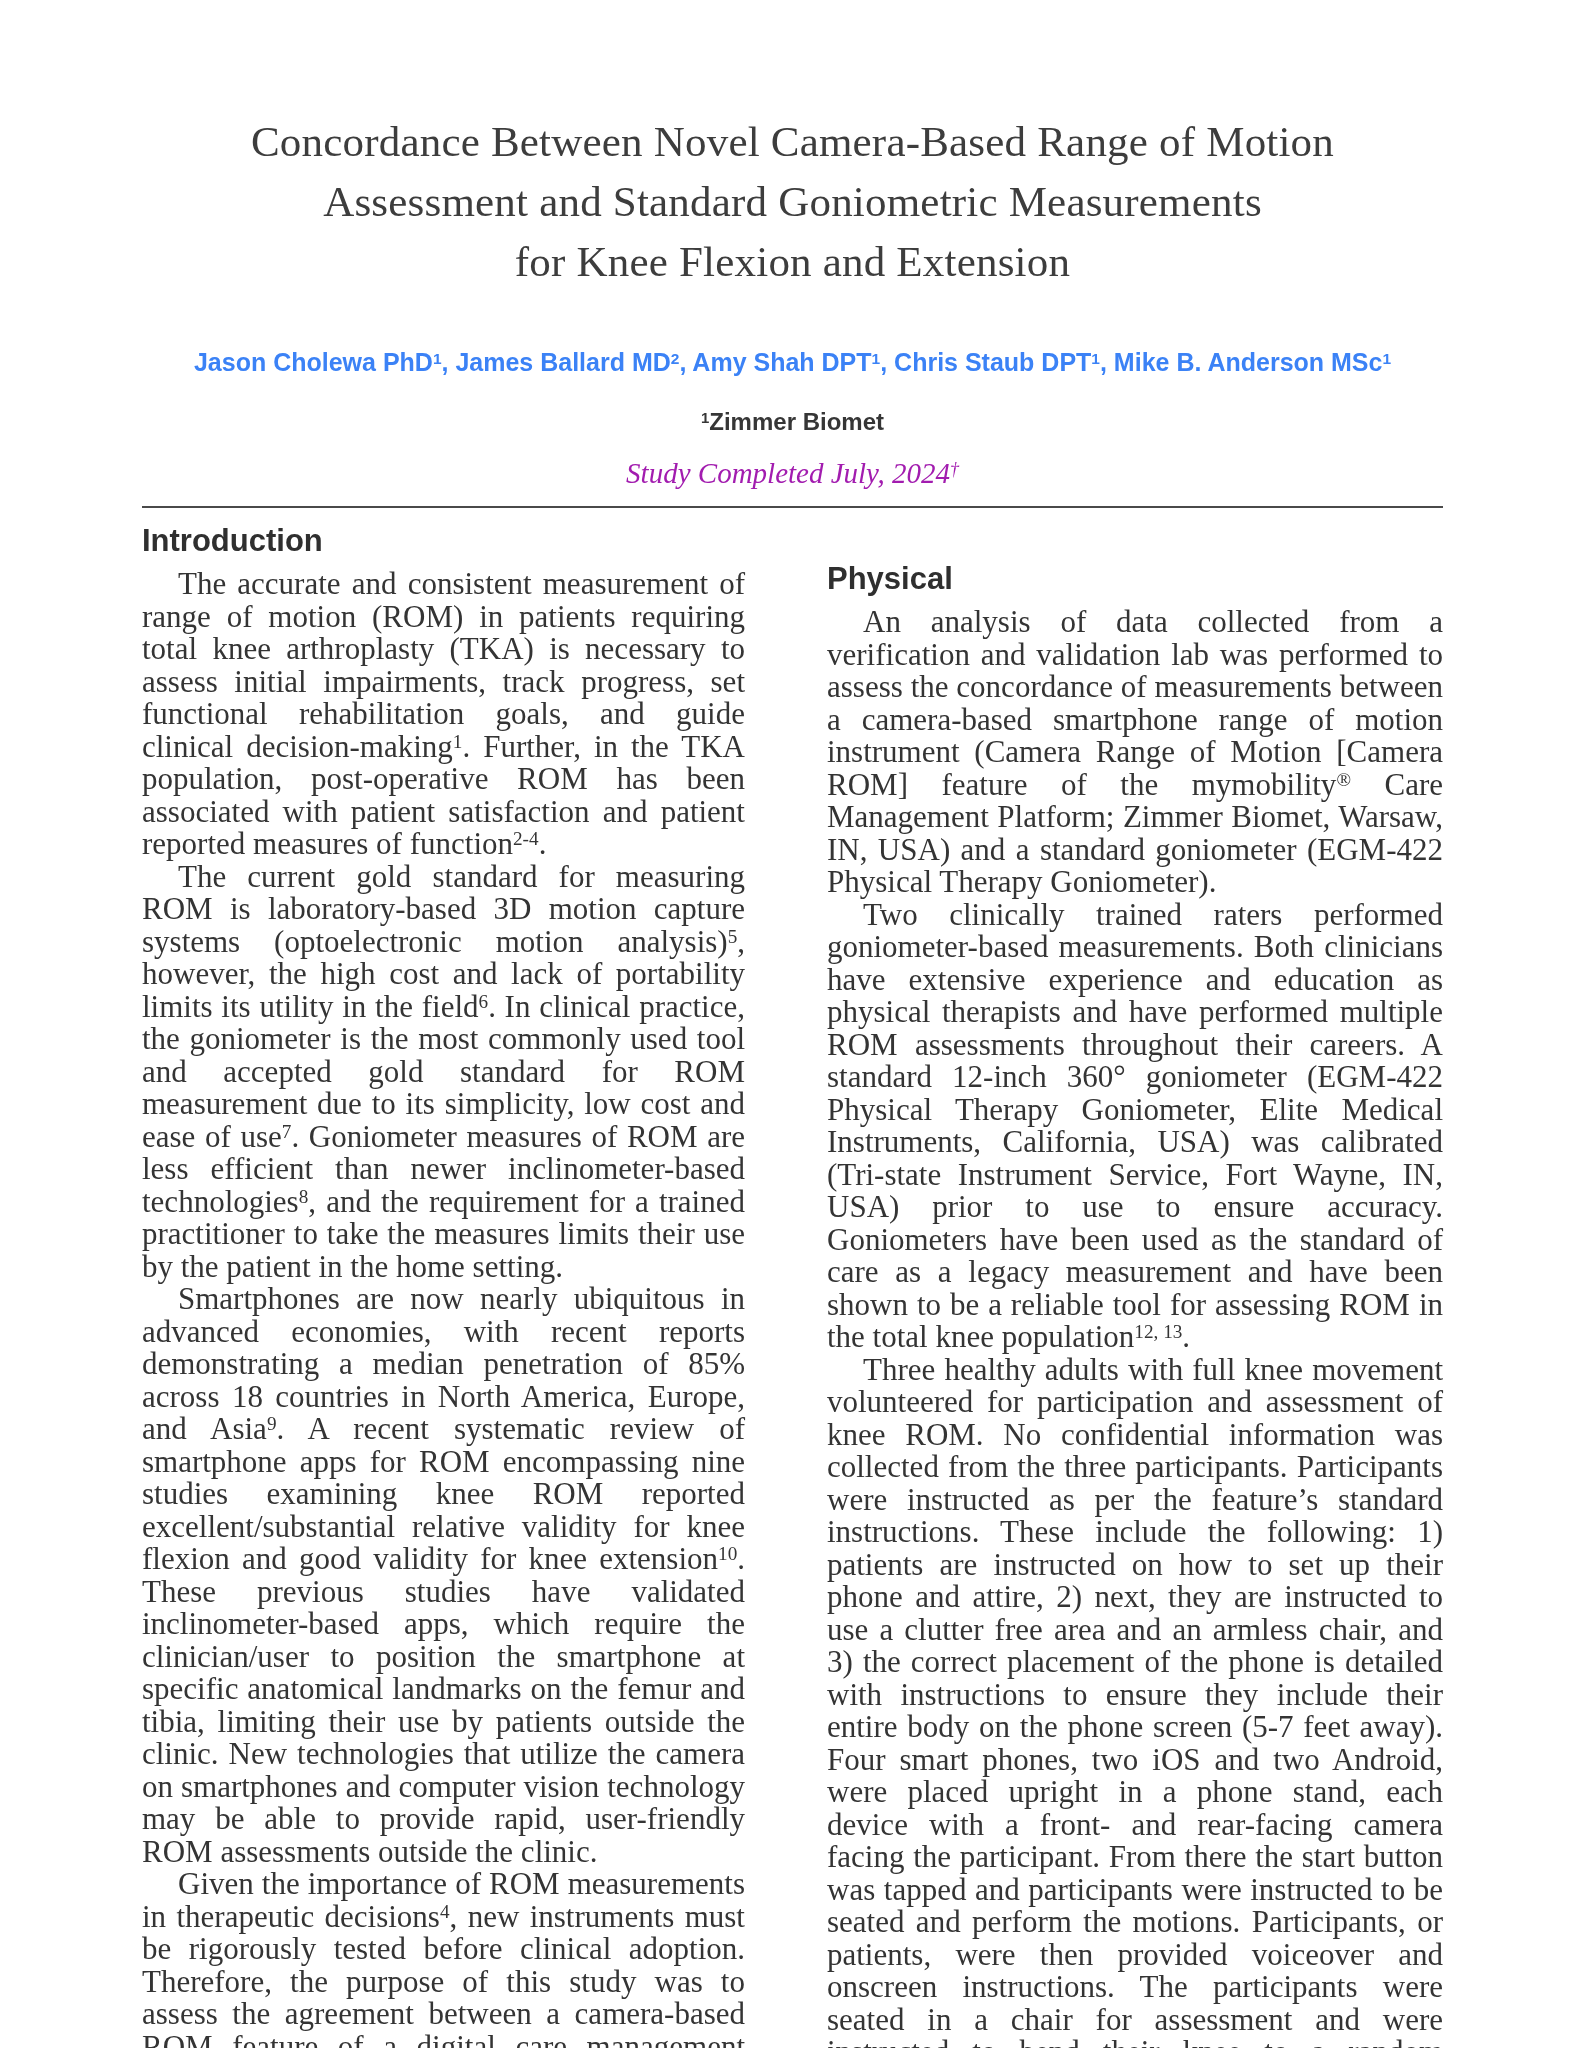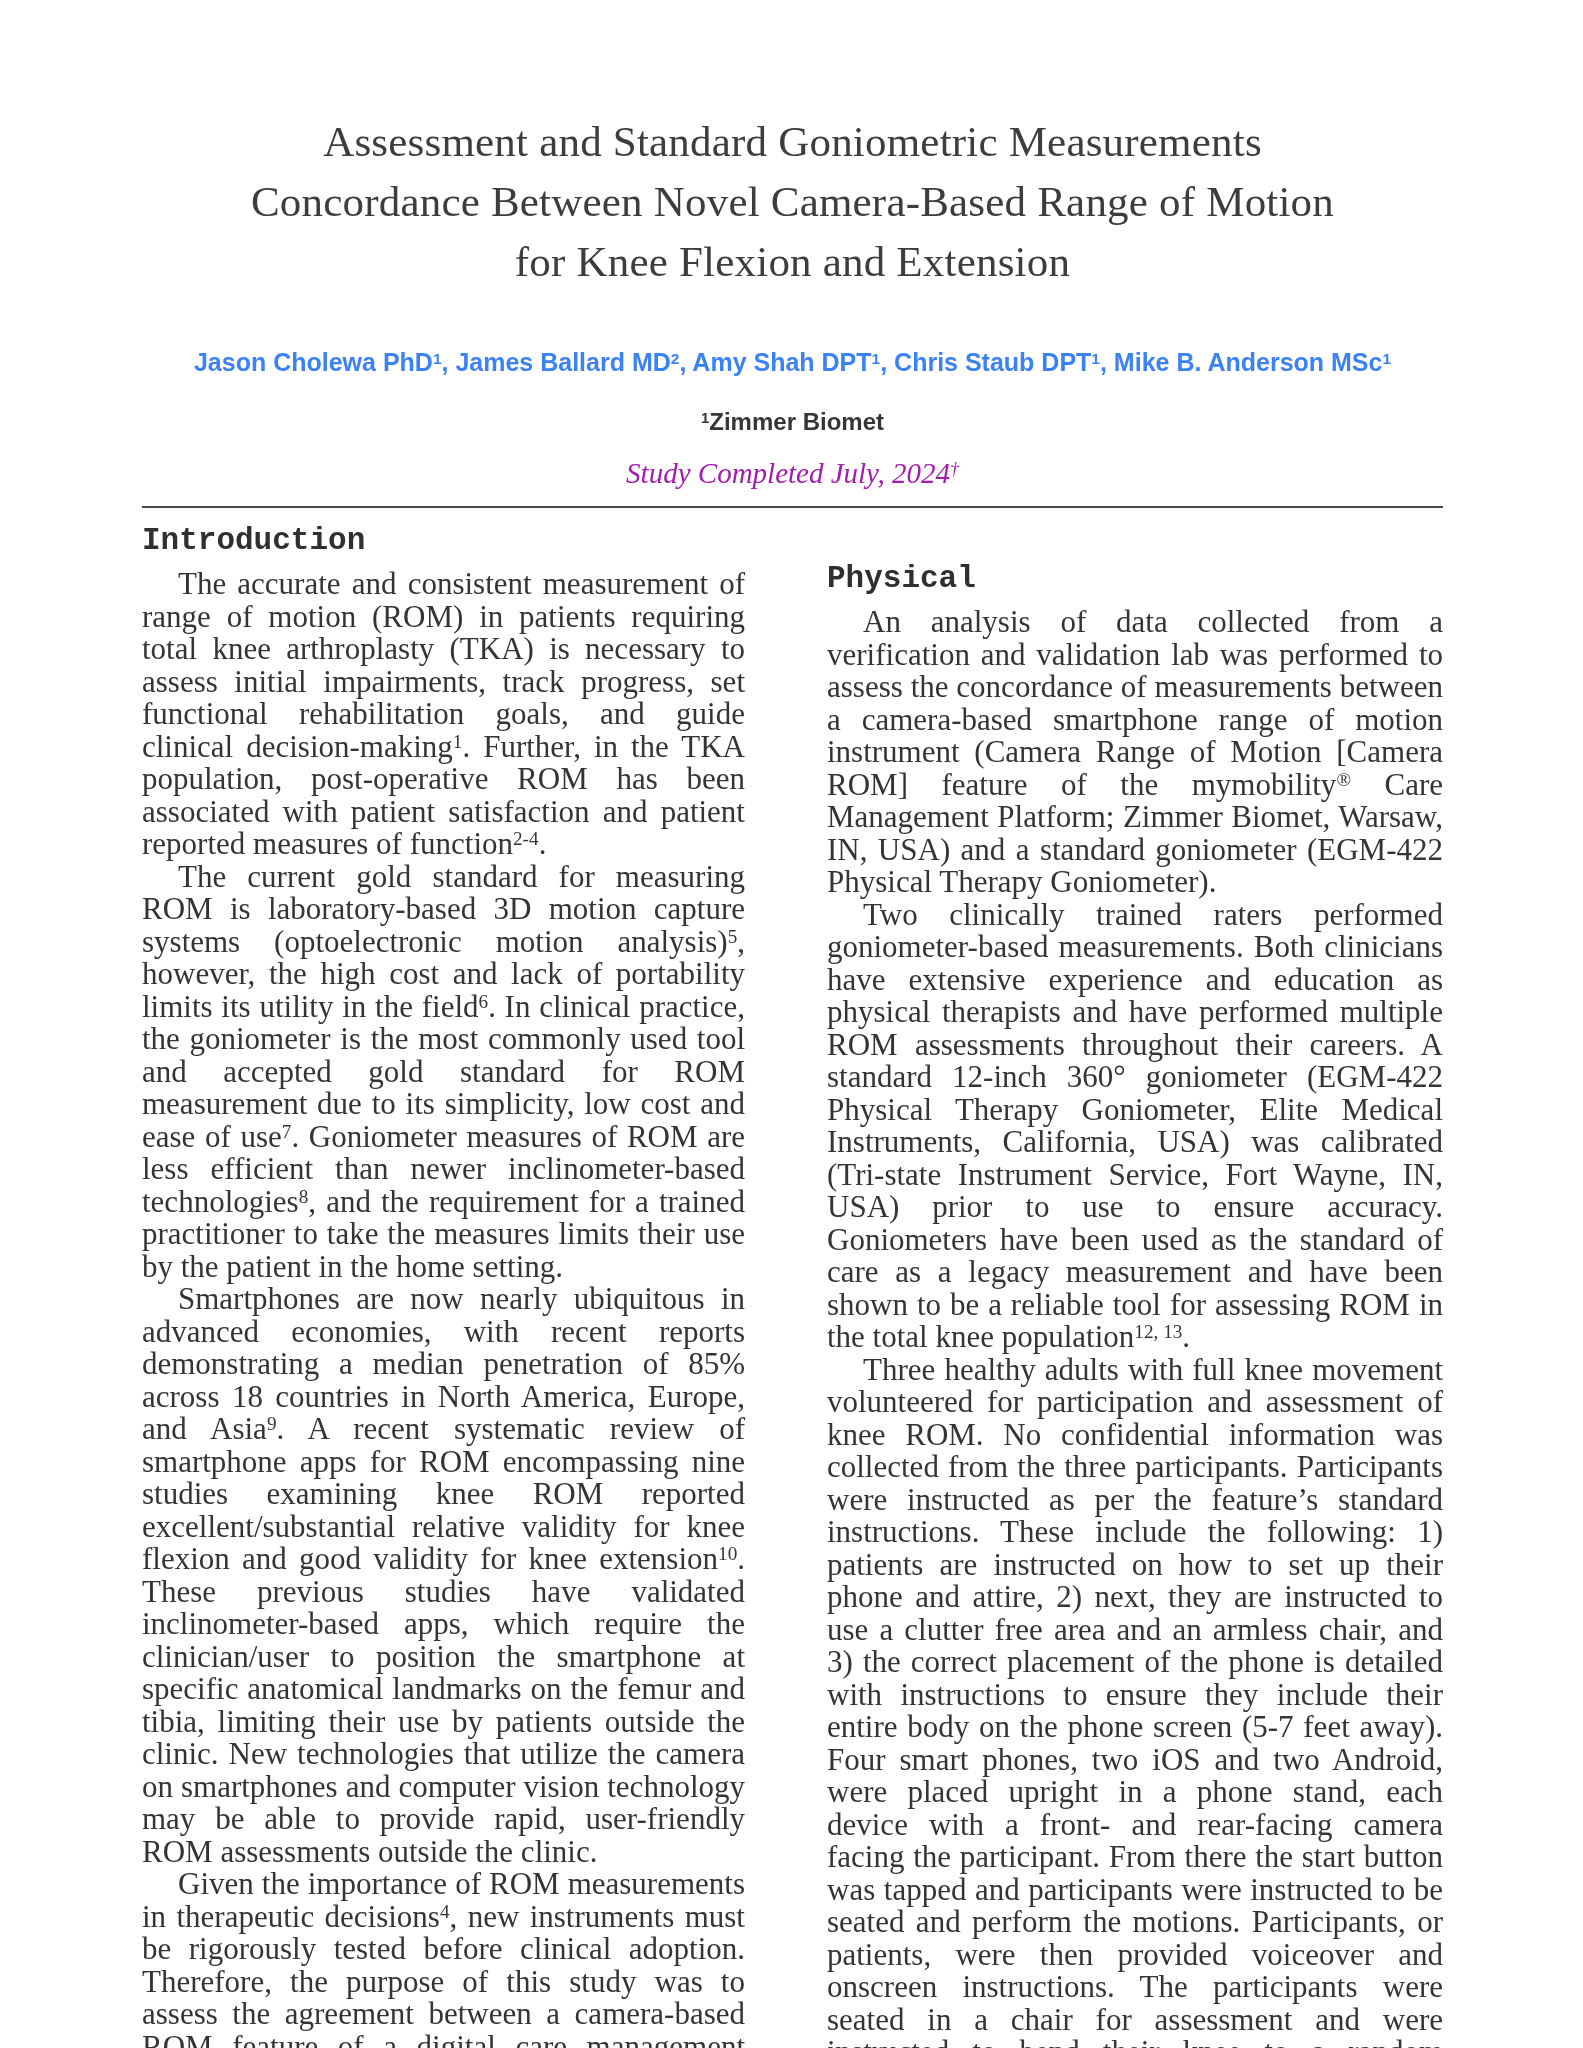--- a/index.html
+++ b/index.html
@@ -61,21 +61,21 @@
   }
   .columns {
     display: flex;
     margin-top: 14px;
   }
   .col-left  { width: 603px; flex: 0 0 603px; }
   .col-gutter{ width: 82px;  flex: 0 0 82px; }
   .col-right { width: 616px; flex: 0 0 616px; padding-top: 38px; box-sizing: content-box; }
   .section-heading {
     margin: 0 0 9px 0;
-    font-family: Liberation Mono, monospace;
+    font-family: Liberation Sans, sans-serif;
     font-weight: 700;
     font-size: 31px;
     line-height: 37px;
     color: #2f2f2f;
   }
   .body-para {
     margin: 0;
     font-family: "Liberation Serif", serif;
     font-size: 31px;
     line-height: 32.5px;
@@ -91,22 +91,22 @@
     top: -0.45em;
   }
 </style>
 </head>
 <body>
 
 <div class="page">
 
   <div class="doc-header">
     <h1 class="doc-title">
+      <span class="title-line">Concordance Between Novel Camera-Based Range of Motion</span>
       <span class="title-line">Assessment and Standard Goniometric Measurements</span>
-      <span class="title-line">Concordance Between Novel Camera-Based Range of Motion</span>
       <span class="title-line">for Knee Flexion and Extension</span>
     </h1>
     <div class="authors">Jason Cholewa PhD<sup>1</sup>, James Ballard MD<sup>2</sup>, Amy Shah DPT<sup>1</sup>, Chris Staub DPT<sup>1</sup>, Mike B. Anderson MSc<sup>1</sup></div>
     <div class="affiliation"><sup>1</sup>Zimmer Biomet</div>
     <div class="study-note">Study Completed July, 2024<sup>†</sup></div>
   </div>
 
   <hr class="divider">
 
   <div class="columns">

